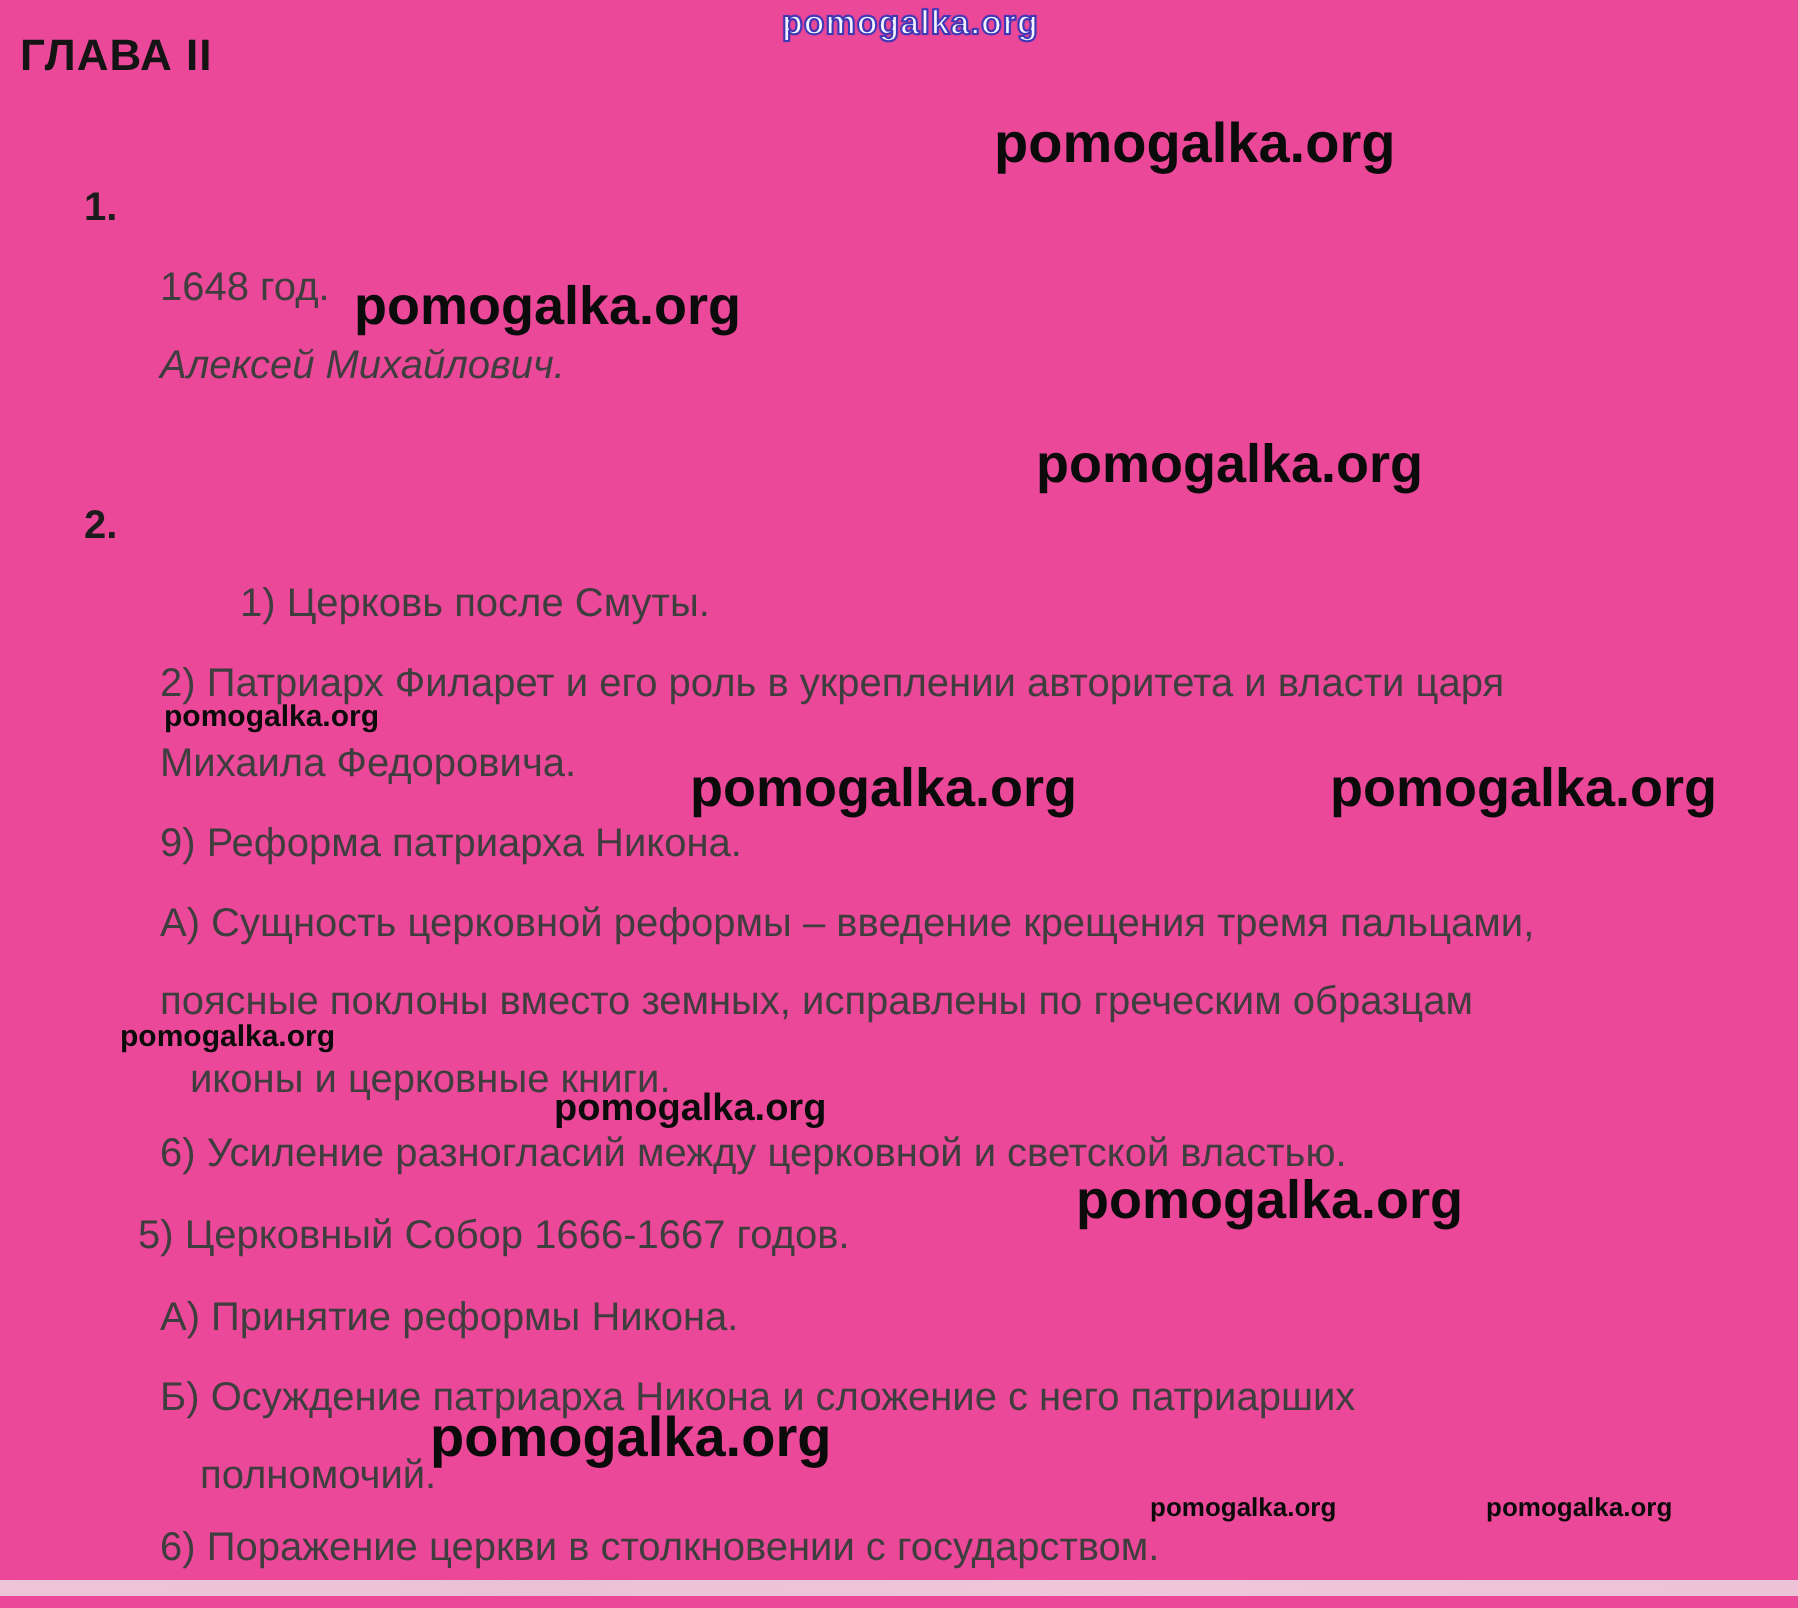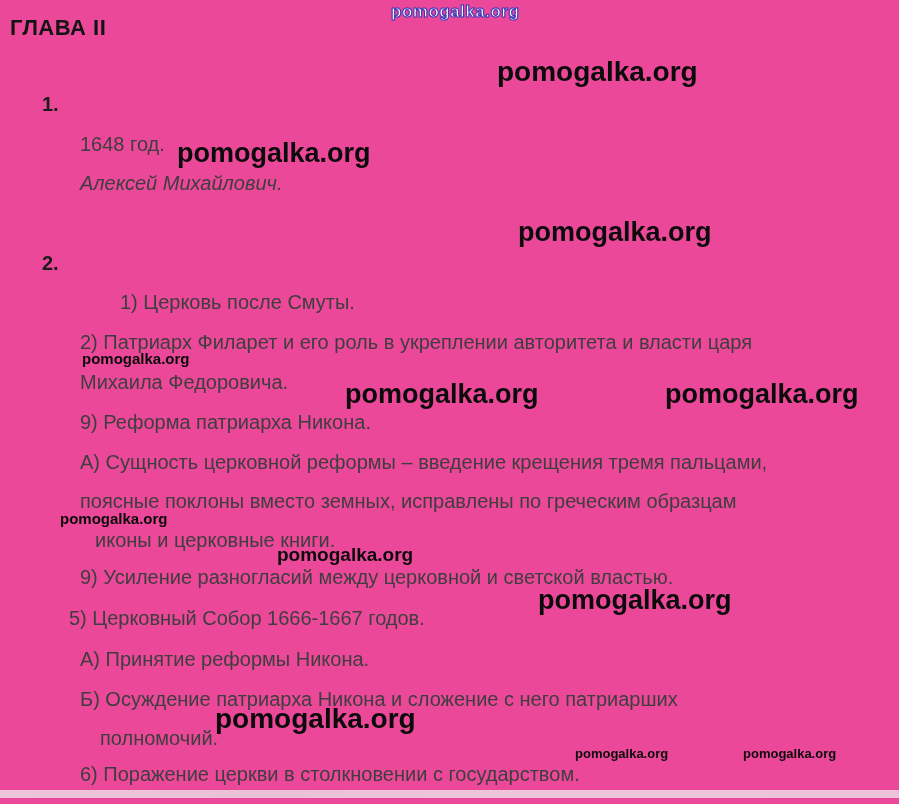--- a/index.html
+++ b/index.html
@@ -90,21 +90,21 @@
 
   <div class="ln ln-bold" style="left:42px; top:252px; font-size:20px;">2.</div>
 
   <div class="ln" style="left:80px; top:291px;margin-left:40px;">1) Церковь после Смуты.</div>
   <div class="ln" style="left:80px; top:331px;">2) Патриарх Филарет и его роль в укреплении авторитета и власти царя</div>
   <div class="ln" style="left:80px; top:371px;">Михаила Федоровича.</div>
   <div class="ln" style="left:80px; top:411px;">9) Реформа патриарха Никона.</div>
   <div class="ln" style="left:80px; top:490px;">поясные поклоны вместо земных, исправлены по греческим образцам</div>
   <div class="ln" style="left:80px; top:451px;">А) Сущность церковной реформы – введение крещения тремя пальцами,</div>
   <div class="ln" style="left:95px; top:529px;">иконы и церковные книги.</div>
-  <div class="ln" style="left:80px; top:566px;">9) Усиление разногласий между церковной и светской властью.</div>
+  <div class="ln" style="left:80px; top:566px;">6) Усиление разногласий между церковной и светской властью.</div>
   <div class="ln" style="left:69px; top:607px;">5) Церковный Собор 1666-1667 годов.</div>
   <div class="ln" style="left:80px; top:648px;text-align:center;">А) Принятие реформы Никона.</div>
   <div class="ln" style="left:80px; top:688px;">Б) Осуждение патриарха Никона и сложение с него патриарших</div>
   <div class="ln" style="left:80px; top:727px;margin-left:20px;">полномочий.</div>
   <div class="ln" style="left:80px; top:763px;">6) Поражение церкви в столкновении с государством.</div>
 
   <div class="bottom-strip"></div>
 </div>
 
 </body></html>

